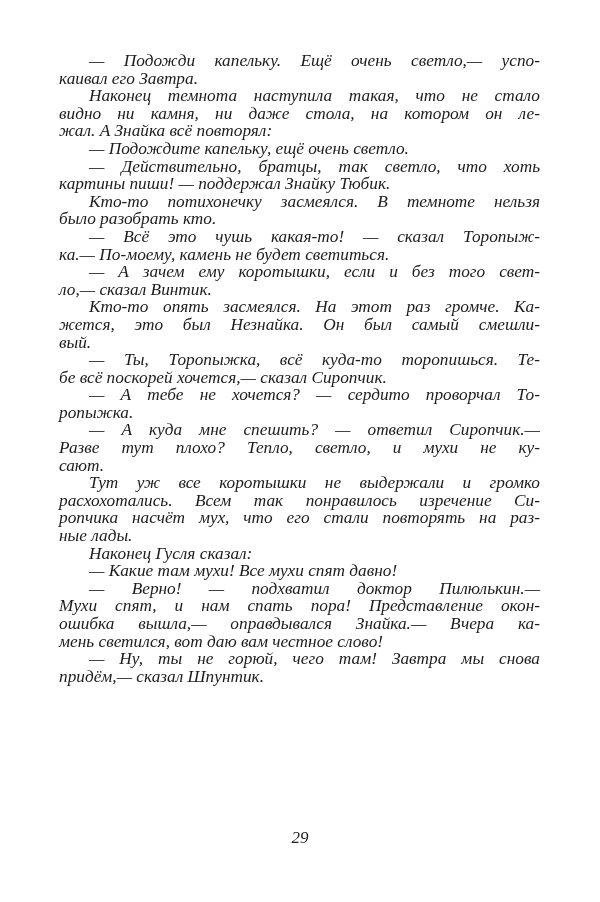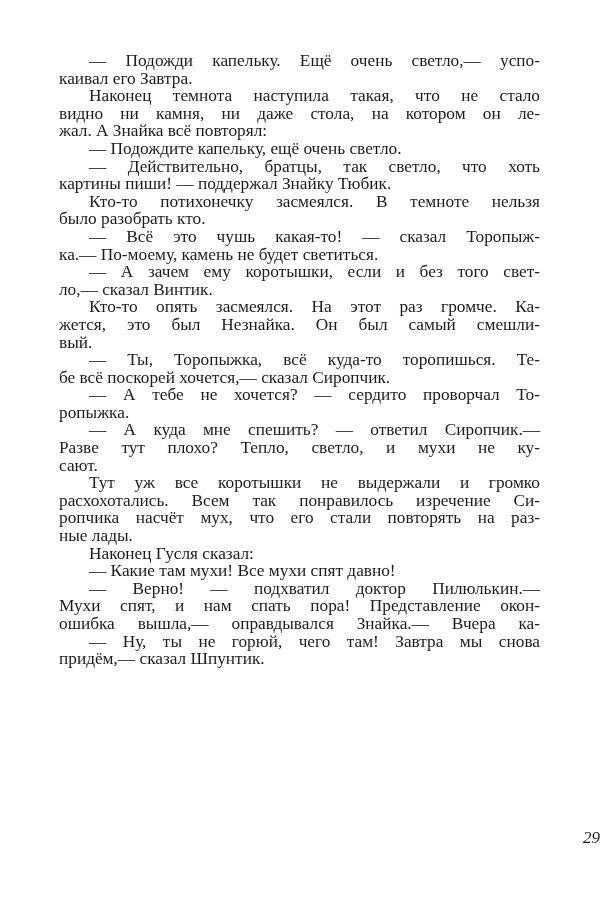--- a/index.html
+++ b/index.html
@@ -2,25 +2,25 @@
 <html><head>
 <meta charset="utf-8">
 <style>
   html, body { margin: 0; padding: 0; background: #ffffff; }
   body { width: 600px; height: 902px; position: relative; overflow: hidden; }
   .page {
     position: absolute; left: 59px; top: 52px; width: 481px;
     font-family: "Liberation Serif", "DejaVu Serif", serif;
     font-size: 17.3px; line-height: 17.6px; color: #1c1c1c;
   }
-  .line { display: block; white-space: nowrap; text-align: justify; text-align-last: justify; height: 17.6px; }
+  .line { display: block; white-space: nowrap; text-align: justify; text-align-last: justify; height: 17.6px; font-style: italic; }
   .line.last { text-align-last: left; }
   .line.indent { padding-left: 30px; }
   .pagenum {
-    position: absolute; left: 0; width: 600px; top: 828px; text-align: right;
+    position: absolute; left: 0; width: 600px; top: 828px; text-align: center;
     font-family: "Liberation Serif", "DejaVu Serif", serif; font-style: italic;
     font-size: 17px; color: #1c1c1c;
   }
 </style>
 </head>
 <body>
 
 <div class="page" id="body">
     <span class="line indent">— Подожди капельку. Ещё очень светло,— успо-</span>
     <span class="line last">каивал его Завтра.</span>
@@ -48,16 +48,17 @@
     <span class="line last">сают.</span>
     <span class="line indent">Тут уж все коротышки не выдержали и громко</span>
     <span class="line">расхохотались. Всем так понравилось изречение Си-</span>
     <span class="line">ропчика насчёт мух, что его стали повторять на раз-</span>
     <span class="line last">ные лады.</span>
     <span class="line indent last">Наконец Гусля сказал:</span>
     <span class="line indent last">— Какие там мухи! Все мухи спят давно!</span>
     <span class="line indent">— Верно! — подхватил доктор Пилюлькин.—</span>
     <span class="line">Мухи спят, и нам спать пора! Представление окон-</span>
     <span class="line">ошибка вышла,— оправдывался Знайка.— Вчера ка-</span>
+    <span class="line last">мень светился, вот даю вам честное слово!</span>
     <span class="line indent">— Ну, ты не горюй, чего там! Завтра мы снова</span>
     <span class="line last">придём,— сказал Шпунтик.</span>
   </div>
 <div class="pagenum">29</div>
 
 </body></html>

